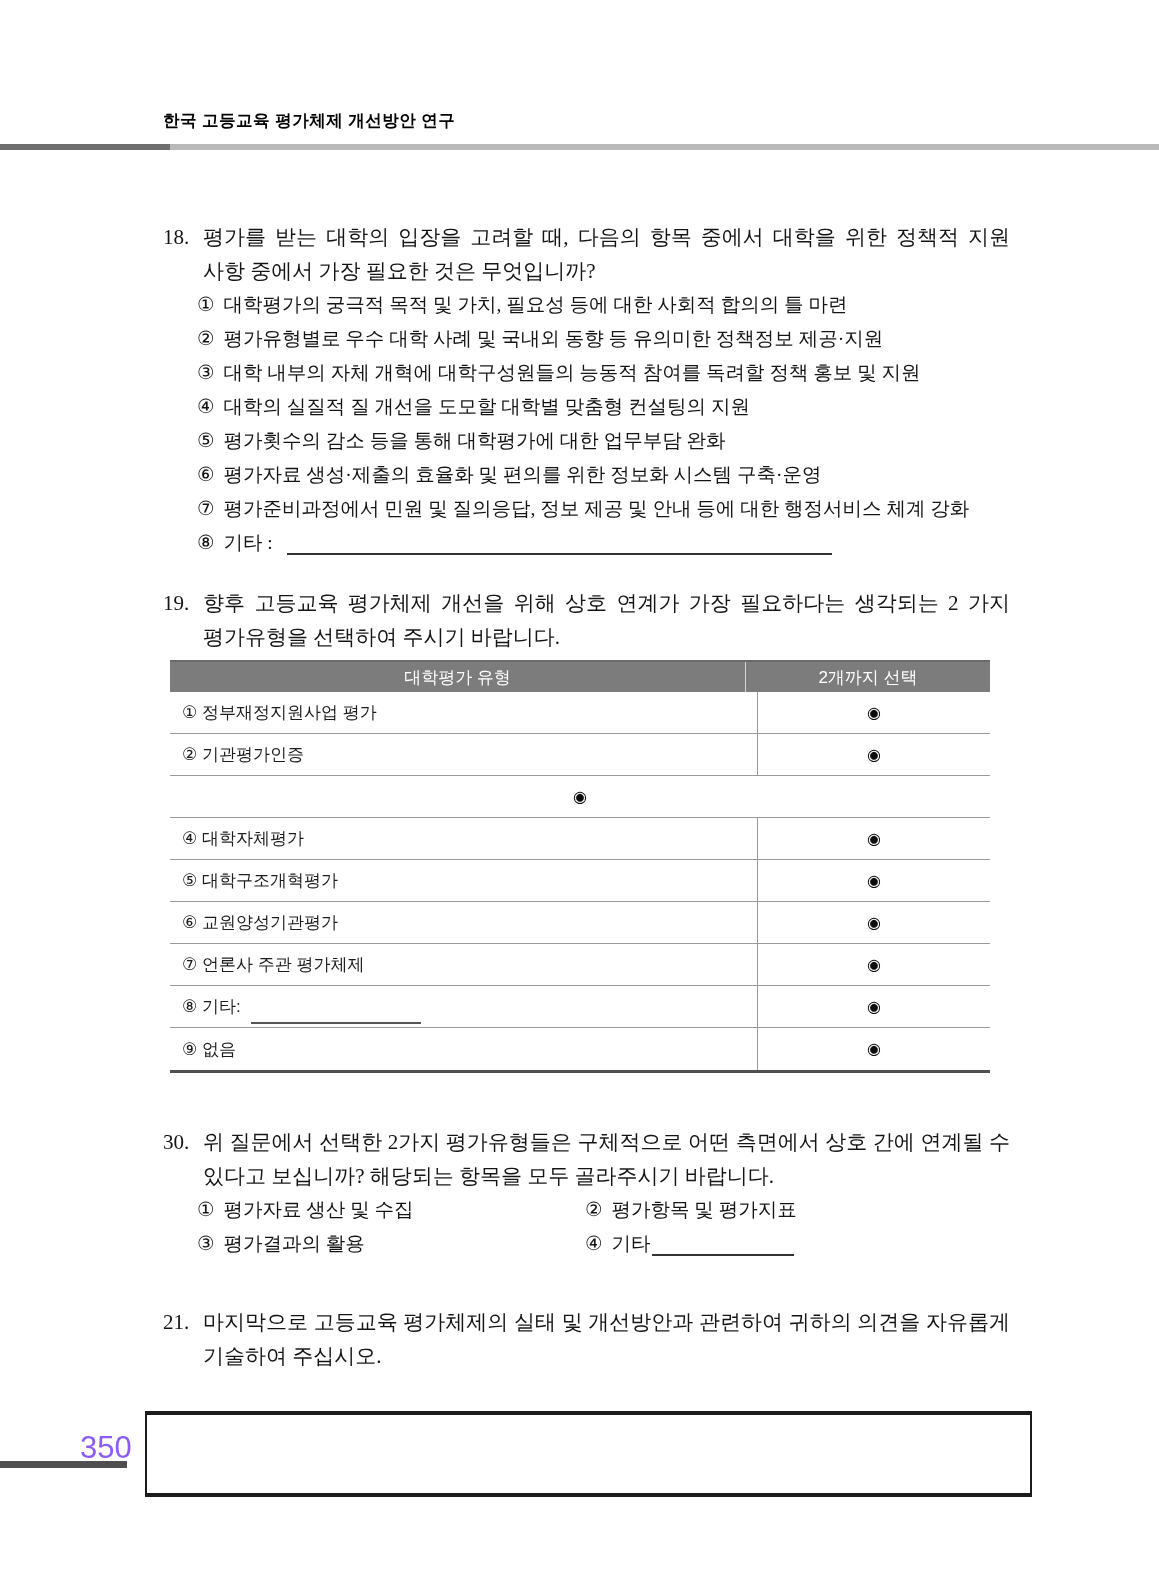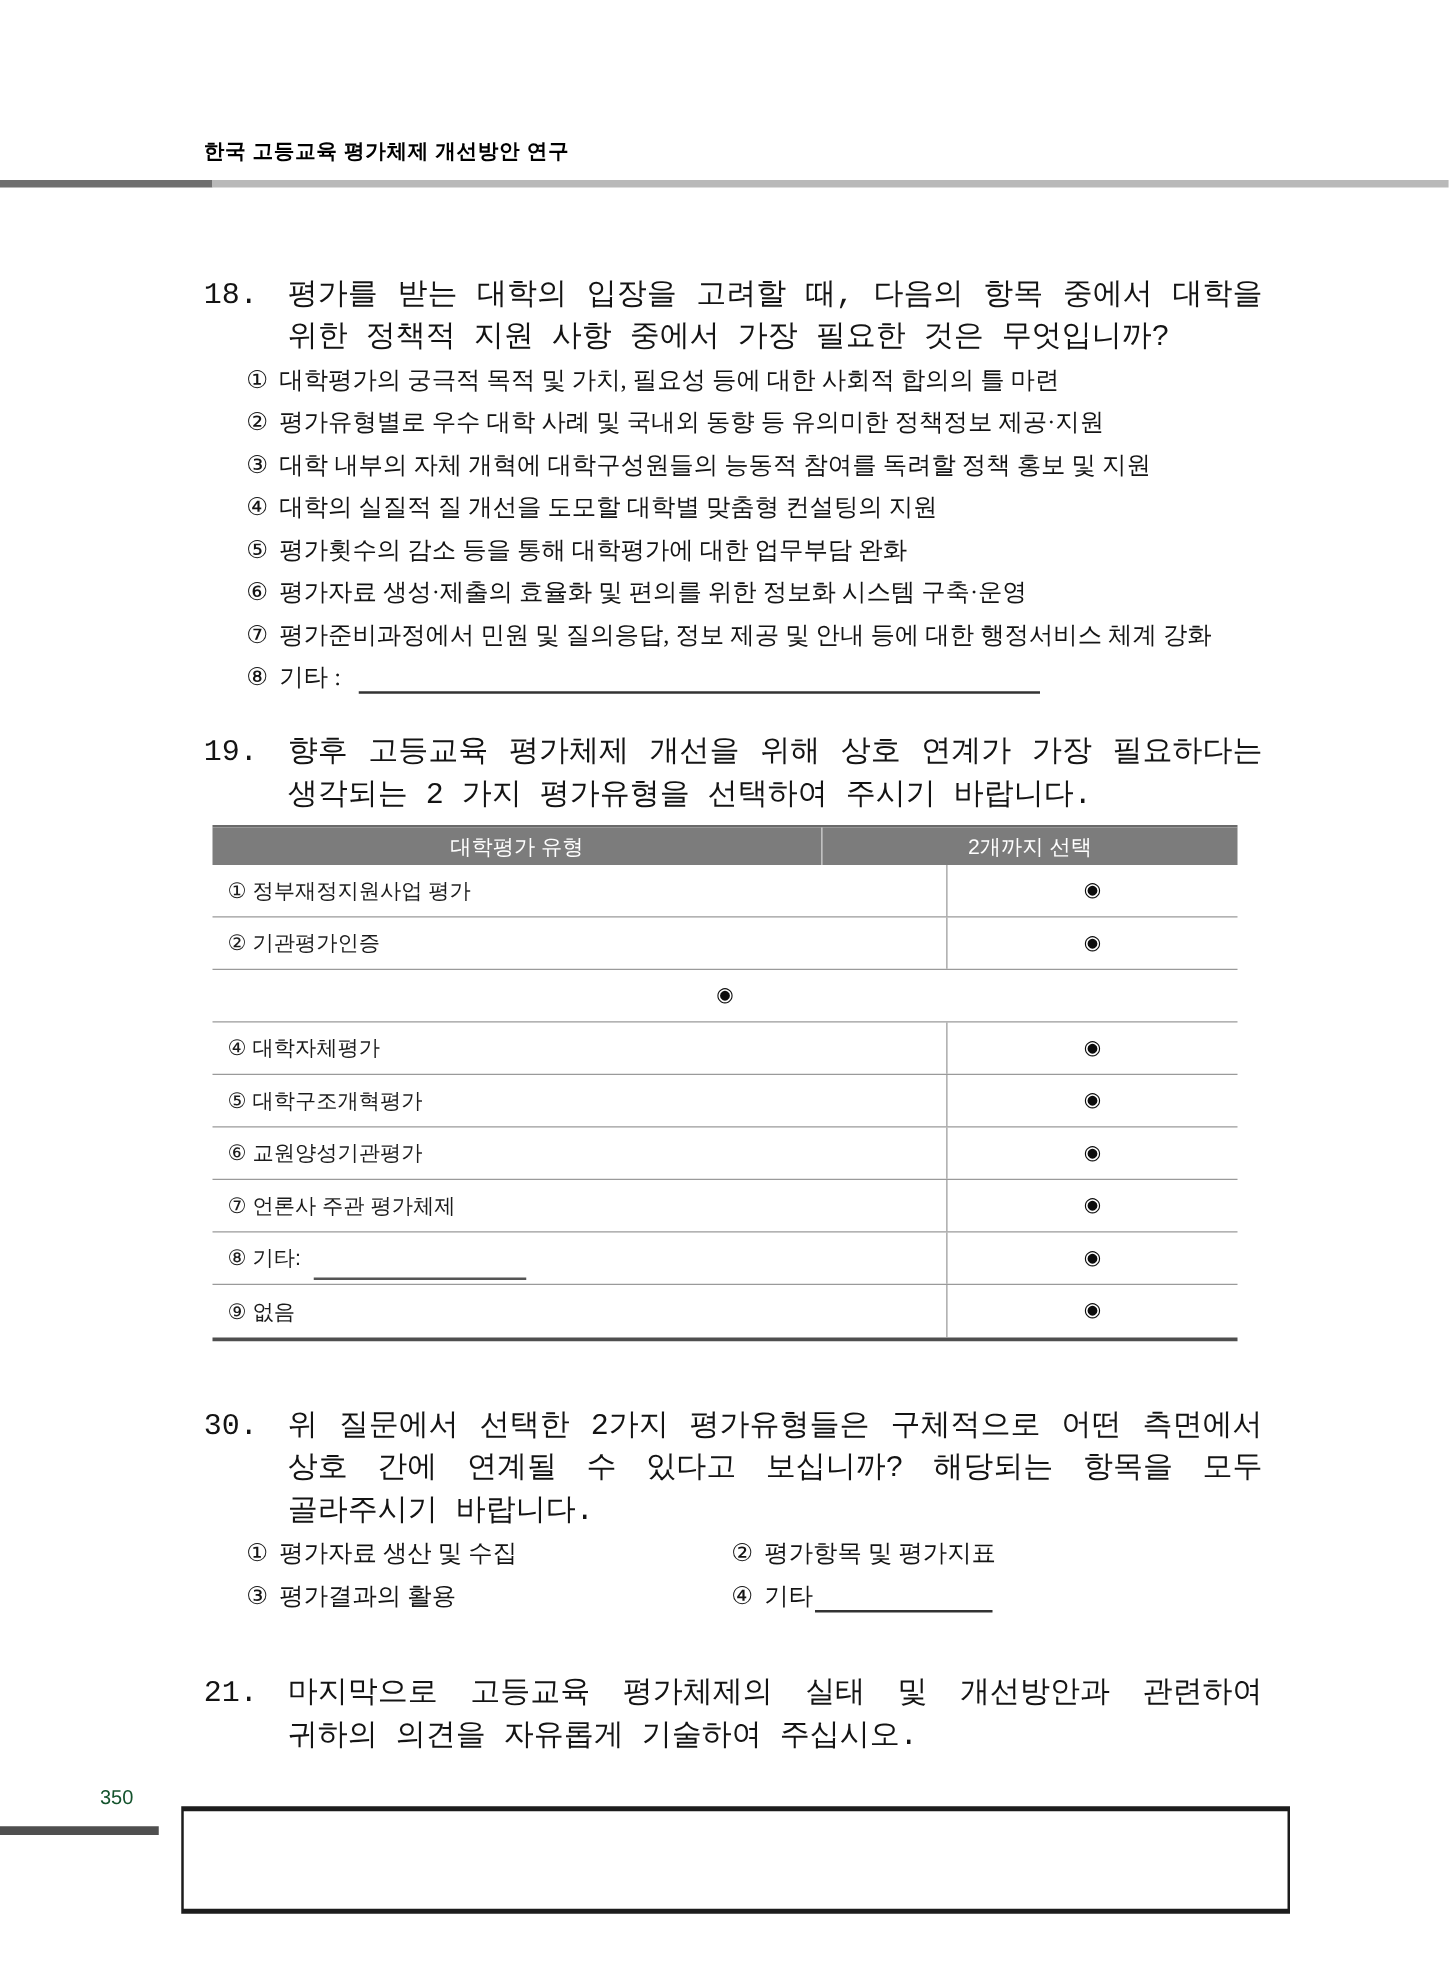--- a/index.html
+++ b/index.html
@@ -22,41 +22,41 @@
     position:absolute;left:163px;top:110px;
     font-family:"Liberation Sans","DejaVu Sans",sans-serif;
     font-size:16.5px;font-weight:bold;color:#000000;letter-spacing:0.5px;
   }
   .header-rule{position:absolute;left:0;top:144px;width:1159px;height:6px;}
   .header-rule .seg-left{position:absolute;left:0;top:0;width:170px;height:6px;background:var(--rule-left);}
   .header-rule .seg-right{position:absolute;left:170px;top:0;width:989px;height:6px;background:var(--rule-right);}
 
   .content{position:absolute;left:163px;top:220px;width:847px;}
 
-  .q{display:flex;gap:24px;font-size:24px;line-height:34px;font-family:Liberation Mono, monospace;}
+  .q{display:flex;gap:8px;font-size:21px;line-height:34px;}
   .qnum{flex:0 0 32px;text-align:left;}
   .qtext{flex:1;text-align:justify;word-break:keep-all;}
 
   .opts{margin-left:34px;}
   .opt{display:flex;align-items:baseline;font-size:19.5px;line-height:34px;word-break:keep-all;}
   .opt .marker{margin-right:9px;}
   .blank{display:inline-block;border-bottom:2px solid #333;height:22px;vertical-align:baseline;}
   .blank-q18{width:545px;margin-left:14px;align-self:flex-end;margin-bottom:5px;}
   .blank-table{width:170px;margin-left:10px;border-bottom:2px solid #555;height:18px;align-self:flex-end;margin-bottom:3px;}
   .blank-q20{width:142px;margin-left:2px;align-self:flex-end;margin-bottom:5px;}
 
   .q19{margin-top:26px;}
 
   .etable{
     margin-top:6px;margin-left:7px;width:820px;
     font-family:"Liberation Sans","DejaVu Sans",sans-serif;font-size:17px;
     border-top:2px solid #6a6a6a;border-bottom:3px solid var(--accent-dark);
   }
   .thead{display:flex;height:30px;background:var(--table-header-bg);color:var(--table-header-text);}
-  .th1{width:488px;display:flex;align-items:center;justify-content:center;border-right:1px solid #d6d6d6;}
+  .th1{width:576px;display:flex;align-items:center;justify-content:center;border-right:1px solid #d6d6d6;}
   .th2{flex:1;display:flex;align-items:center;justify-content:center;}
   .trow{display:flex;height:42px;border-bottom:1px solid var(--row-line);color:#1c1c1c;}
   .trow:last-child{border-bottom:none;}
   .td1{width:588px;display:flex;align-items:center;padding-left:12px;border-right:1px solid var(--row-line);}
   .td2{flex:1;display:flex;align-items:center;justify-content:center;}
   .radio{font-size:16px;line-height:1;color:#0d0d0d;}
 
   .q20{margin-top:52px;}
   .q20-grid{
     margin-left:34px;display:grid;grid-template-columns:388px auto;
@@ -68,21 +68,21 @@
 
   .answer-box{
     margin-top:38px;margin-left:-18px;width:887px;height:86px;
     border:2px solid #1c1c1c;border-top-width:4px;border-bottom-width:4px;
     background:#ffffff;
   }
 
   .page-number{
     position:absolute;left:80px;top:1430px;
     font-family:"Liberation Sans","DejaVu Sans",sans-serif;
-    font-size:16px;color:#14532d;
+    font-size:31px;color:#8b5cf6;
   }
   .page-number-bar{position:absolute;left:0;top:1461px;width:127px;height:7px;background:var(--accent-dark);}
 </style>
 </head>
 <body>
 
 <div class="running-header">한국 고등교육 평가체제 개선방안 연구</div>
 <div class="header-rule">
   <div class="seg-left"></div>
   <div class="seg-right"></div>

